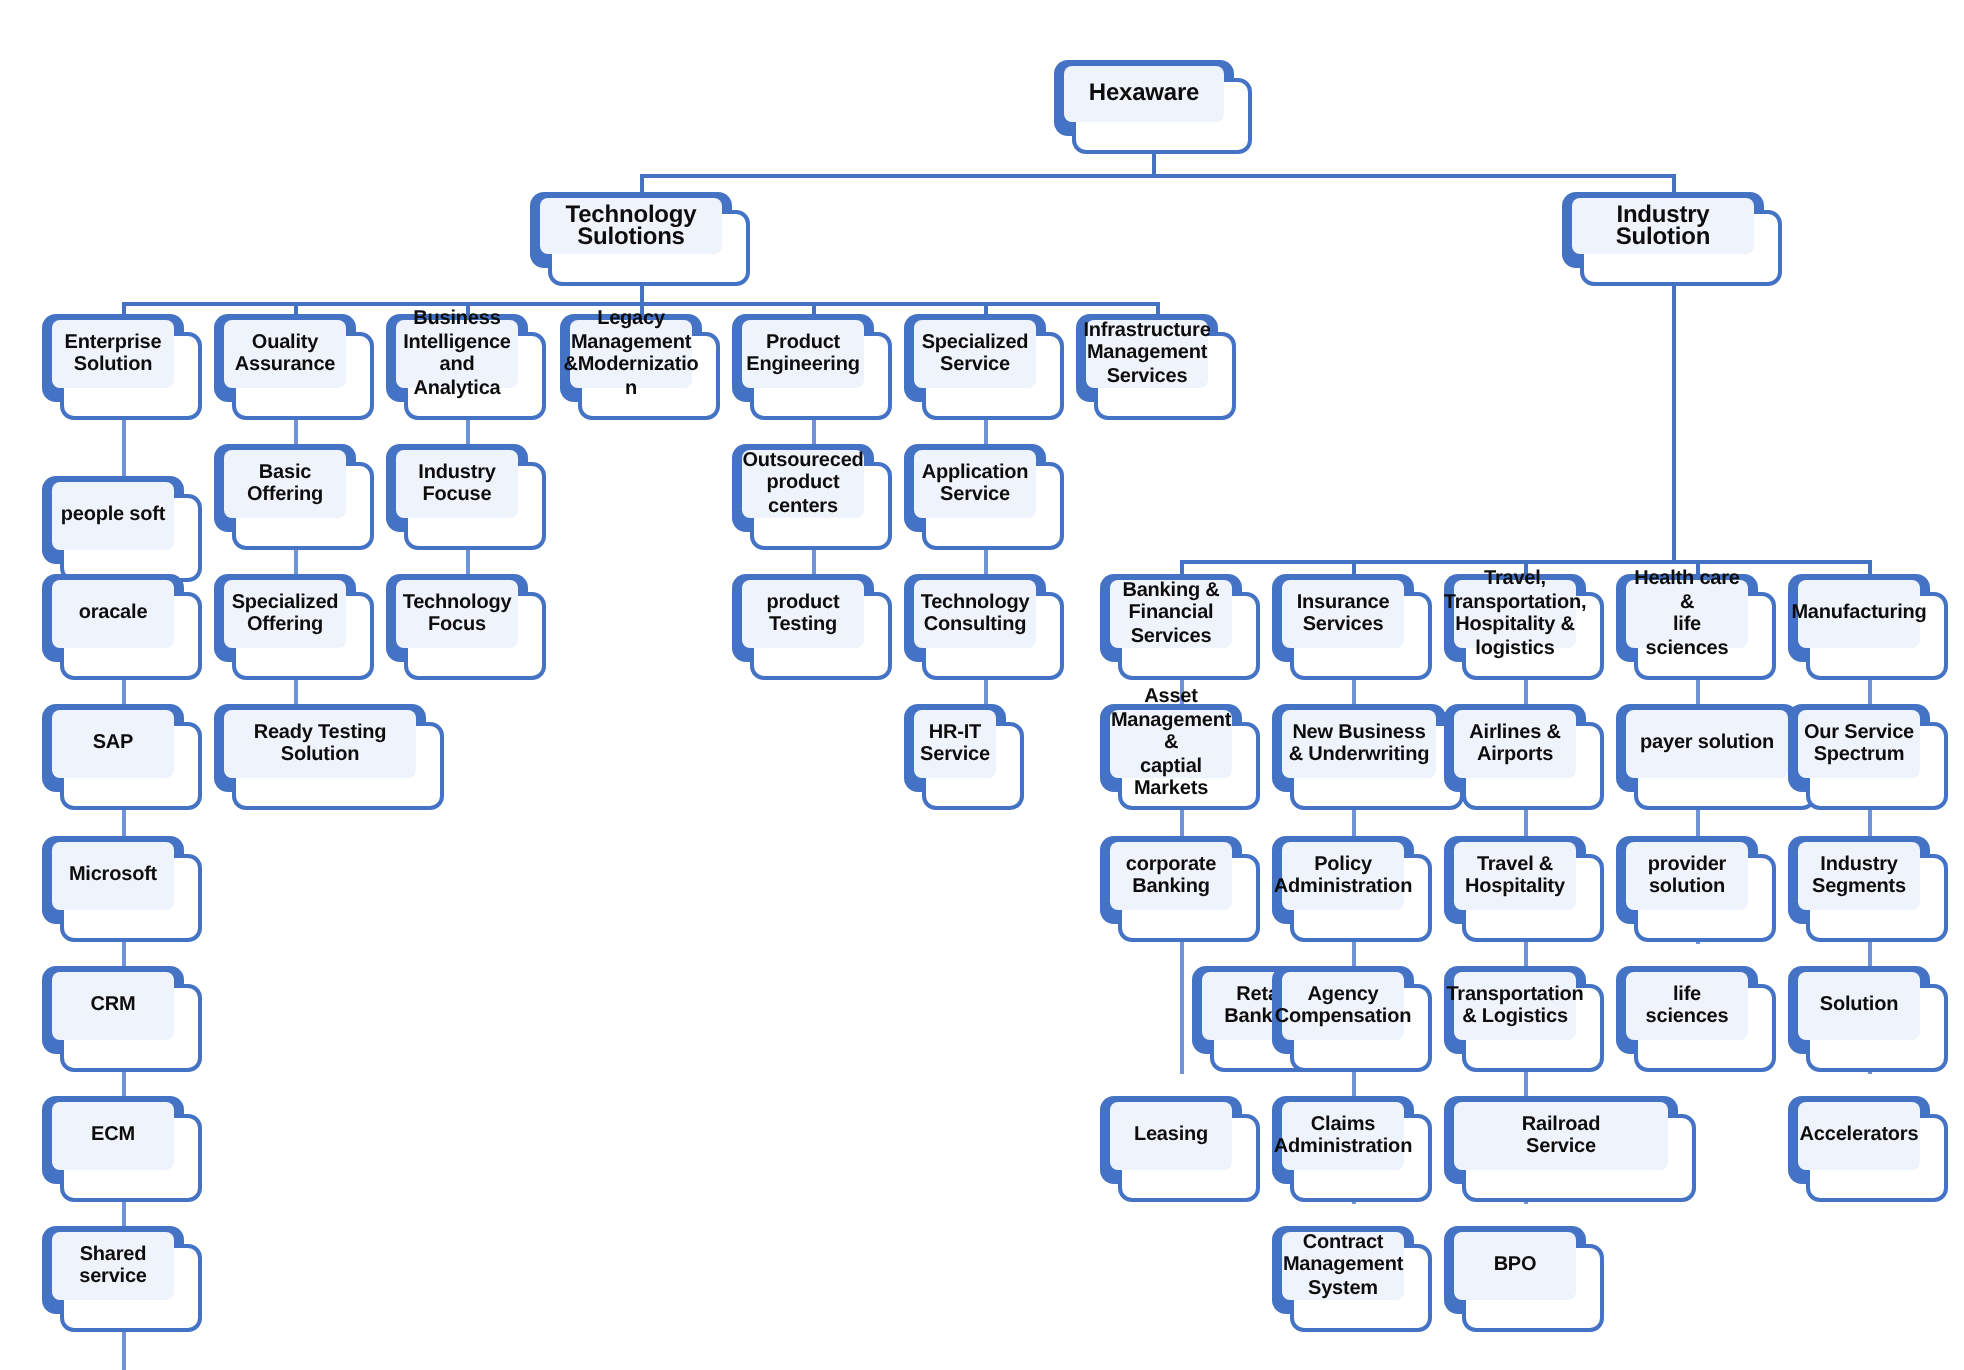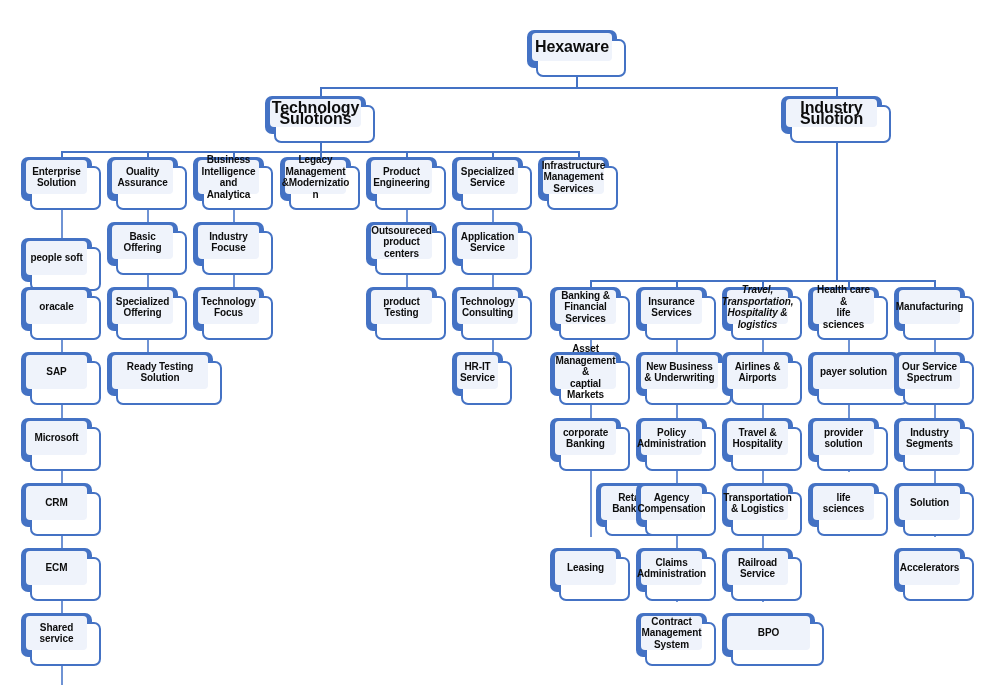--- a/index.html
+++ b/index.html
@@ -44,21 +44,21 @@
   }
   .node .lbl{
     font-size:10px;
     font-weight:bold;
     color:#0d0d0d;
     line-height:11.5px;
     padding:0 2px;
     letter-spacing:-0.1px;
     white-space:pre-line;
   }
-  .node.root .lbl,.node.l2 .lbl{font-size:16px;}
+  .node.root .lbl,.node.l2 .lbl{font-size:12px;}
 </style>
 </head>
 <body>
 
 <div id="chart">
 
   <div class="ln v" style="left:576px;top:76px;height:12px;"></div>
 
   <div class="ln h" style="left:320px;top:87px;width:517px;"></div>
 
@@ -322,21 +322,21 @@
       </div>
     </div>
   <div class="node" style="left:636px;top:287px;width:80px;height:53px;">
       <div class="shadow"></div>
       <div class="front"></div>
       <div class="inner">
         <span class="lbl">Insurance
 Services</span>
       </div>
     </div>
-  <div class="node" style="left:722px;top:287px;width:80px;height:53px;font-style:italic;">
+  <div class="node" style="left:722px;top:287px;width:80px;height:53px;">
       <div class="shadow"></div>
       <div class="front"></div>
       <div class="inner">
         <span class="lbl">Travel,
 Transportation,
 Hospitality &amp;
 logistics</span>
       </div>
     </div>
   <div class="node" style="left:808px;top:287px;width:80px;height:53px;">
@@ -446,29 +446,29 @@
       </div>
     </div>
   <div class="node" style="left:722px;top:483px;width:80px;height:53px;border-radius:11px;">
       <div class="shadow"></div>
       <div class="front"></div>
       <div class="inner">
         <span class="lbl">Transportation
 &amp; Logistics</span>
       </div>
     </div>
-  <div class="node" style="left:722px;top:548px;width:80px;height:53px;">
+  <div class="node" style="left:722px;top:548px;width:80px;height:53px;padding-left:46px;">
       <div class="shadow"></div>
       <div class="front"></div>
       <div class="inner">
         <span class="lbl">Railroad
 Service</span>
       </div>
     </div>
-  <div class="node" style="left:722px;top:613px;width:80px;height:53px;padding-left:22px;">
+  <div class="node" style="left:722px;top:613px;width:80px;height:53px;">
       <div class="shadow"></div>
       <div class="front"></div>
       <div class="inner">
         <span class="lbl">BPO</span>
       </div>
     </div>
 
   <div class="node" style="left:808px;top:352px;width:100px;height:53px;">
       <div class="shadow"></div>
       <div class="front"></div>

